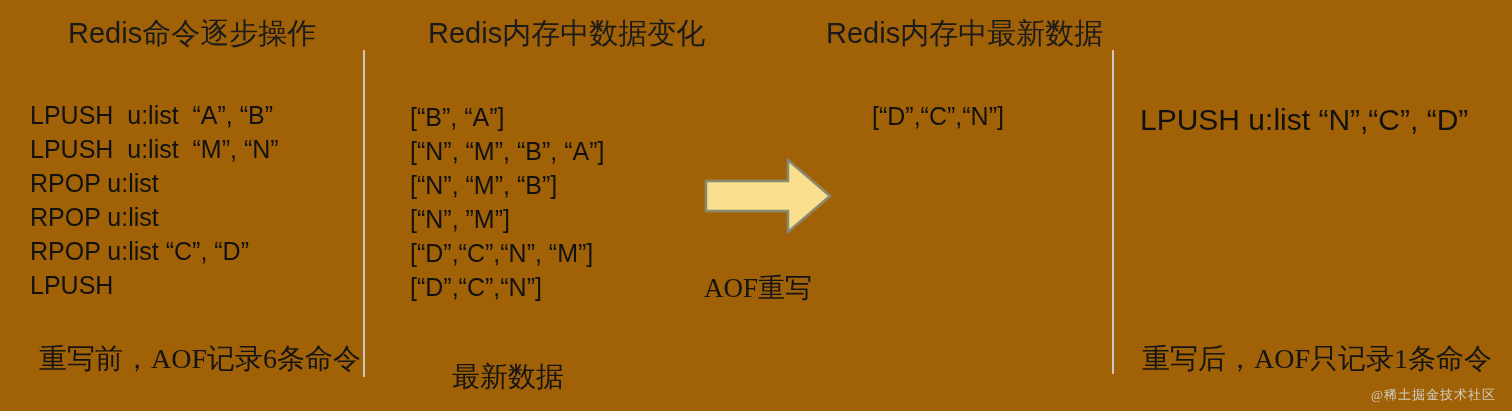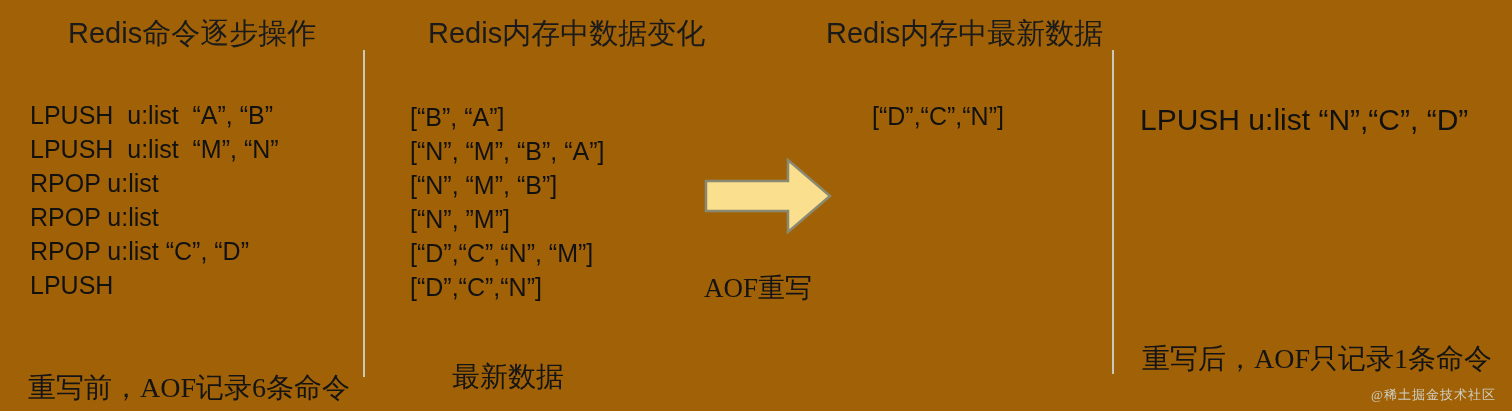--- a/index.html
+++ b/index.html
@@ -115,21 +115,21 @@
   }
 
   
   .footer-caption {
     position: absolute;
     font-family: "Liberation Serif", "DejaVu Serif", serif;
     font-size: 28px;
     color: #141414;
     white-space: nowrap;
   }
-  #caption-before { left: 28px;   top: 340px; margin-top: 29px; }
+  #caption-before { left: 39px;   top: 340px; }
   #caption-latest { left: 452px;  top: 340px; margin-top: 18px; }
   #caption-after  { left: 1142px; top: 340px; }
 
   
   #watermark {
     position: absolute;
     right: 16px;
     bottom: 7px;
     font-family: "Liberation Serif", "DejaVu Serif", serif;
     font-size: 13px;

